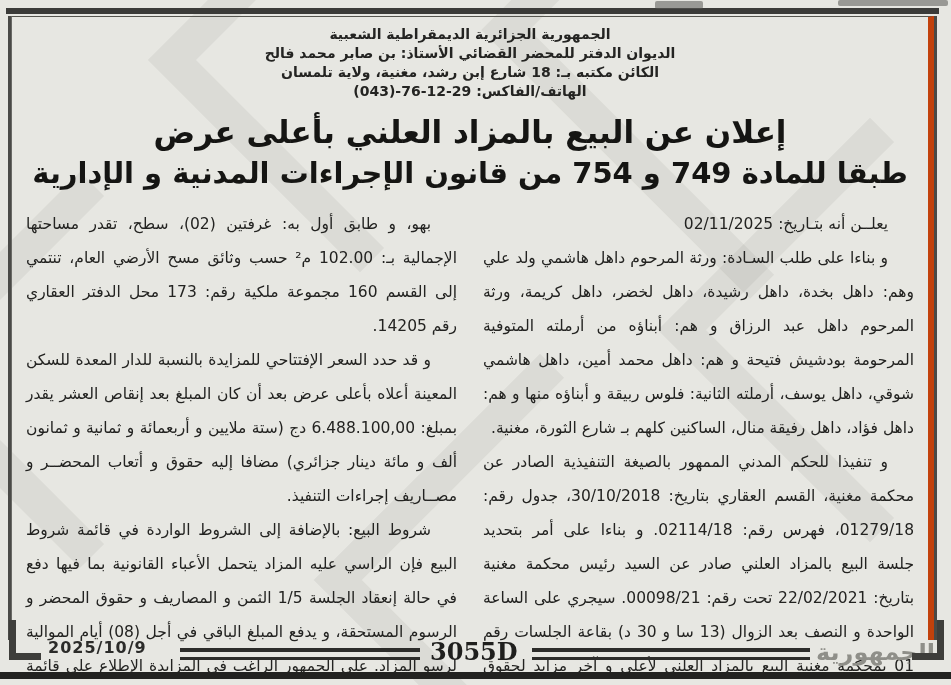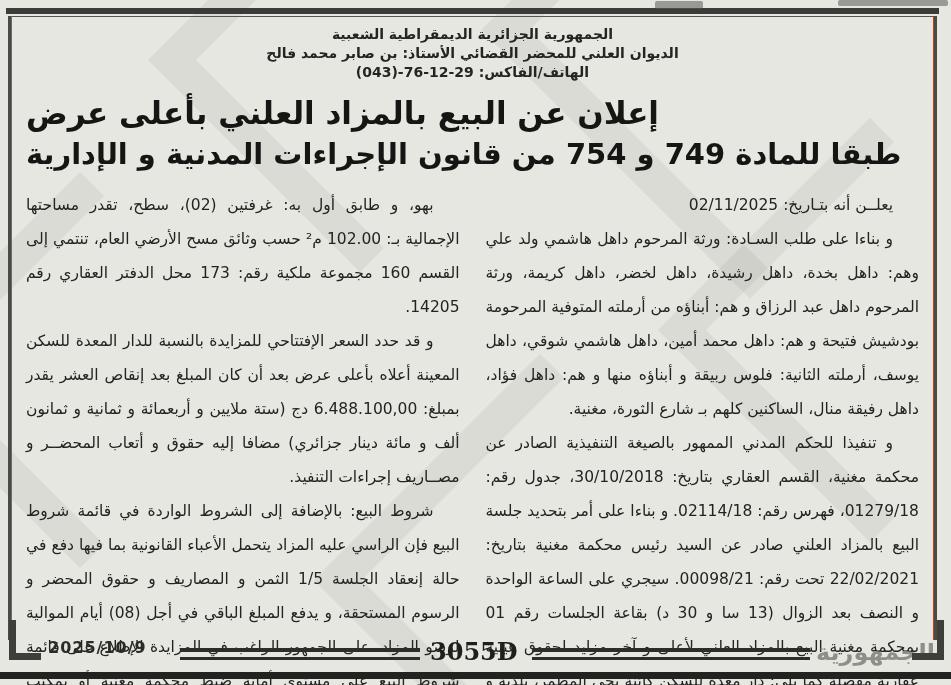--- a/index.html
+++ b/index.html
@@ -13,28 +13,28 @@
   }
   
   .wm { position:absolute; border-left:34px solid rgba(120,120,110,0.10);
         border-bottom:34px solid rgba(120,120,110,0.10);
         transform:rotate(45deg); z-index:0; }
   .smudge { position:absolute; background:#5a5a56; opacity:.55; z-index:3; border-radius:2px; }
   
   .topbar { position:absolute; left:6px; top:8px; width:933px; height:6px; background:#3b3b39; z-index:2; }
   .frame { position:absolute; left:8px; top:16px; width:929px; height:624px;
            border-left:3px solid #4a4a47; border-right:3px solid #4a4a47; z-index:2; }
-  .frame-inner { position:absolute; inset:0; border-left:1px solid #6a6a66; border-right:1px solid #c2410c;
+  .frame-inner { position:absolute; inset:0; border-left:1px solid #6a6a66; border-right:6px solid #c2410c;
                  border-top:1px solid #55554f; padding:8px 14px 0 14px; }
   
   .hdr { direction:rtl; text-align:center; font-weight:bold; color:#242422; }
   .hdr div { font-size:14px; line-height:19px; }
   .hdr .phone span { unicode-bidi:embed; }
   
-  .title { direction:rtl; text-align:left; font-weight:bold; color:#151513; margin-top:10px; }
+  .title { direction:rtl; text-align:center; font-weight:bold; color:#151513; margin-top:10px; }
   .title .t1 { font-size:31px; line-height:42px; letter-spacing:-0.5px; }
   .title .t2 { font-size:29px; line-height:40px; letter-spacing:-0.5px; }
   
   .cols { direction:rtl; display:flex; gap:26px; margin-top:14px; }
   .col { flex:1 1 0; font-size:15.5px; line-height:34px; text-align:justify; color:#232321; }
   .col p { text-indent:26px; margin:0; }
   .signature { text-align:left; font-weight:bold; font-size:15px; margin-top:10px; padding-left:10px; }
   
   .bracket-l { position:absolute; left:9px; top:620px; width:32px; height:40px;
                border-left:7px solid #3e3e3b; border-bottom:7px solid #3e3e3b; z-index:4; }
@@ -63,21 +63,22 @@
 
 <div class="smudge" style="left:655px; top:1px; width:48px; height:8px;"></div>
 <div class="smudge" style="left:838px; top:0; width:110px; height:6px;"></div>
 
 <div class="topbar"></div>
 <div class="frame">
   <div class="frame-inner">
 
     <div class="hdr">
       <div>الجمهورية الجزائرية الديمقراطية الشعبية</div>
-      <div>الديوان العلني للمحضر القضائي الأستاذ: بن صابر محمد فالح</div>
+      <div>الديوان الدفتر للمحضر القضائي الأستاذ: بن صابر محمد فالح</div>
+      <div>الكائن مكتبه بـ: 18 شارع إبن رشد، مغنية، ولاية تلمسان</div>
       <div class="phone">
         <span>الهاتف/الفاكس:</span>
         <span dir="ltr">(043)-76-12-29</span>
       </div>
     </div>
 
     <div class="title">
       <div class="t1">إعلان عن البيع بالمزاد العلني بأعلى عرض</div>
       <div class="t2">طبقا للمادة 749 و 754 من قانون الإجراءات المدنية و الإدارية</div>
     </div>

